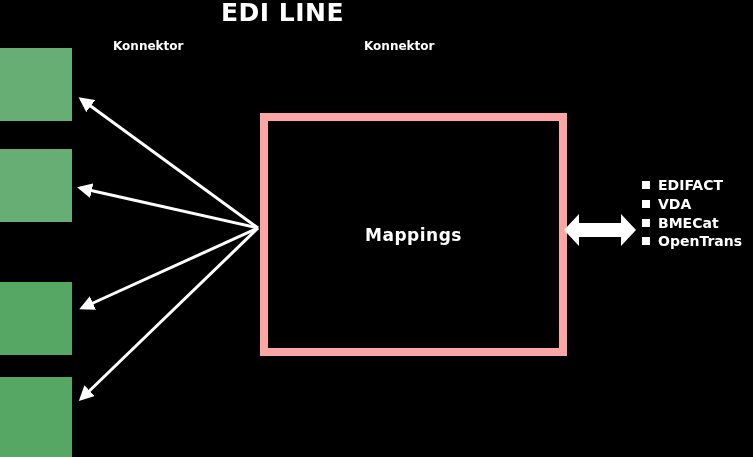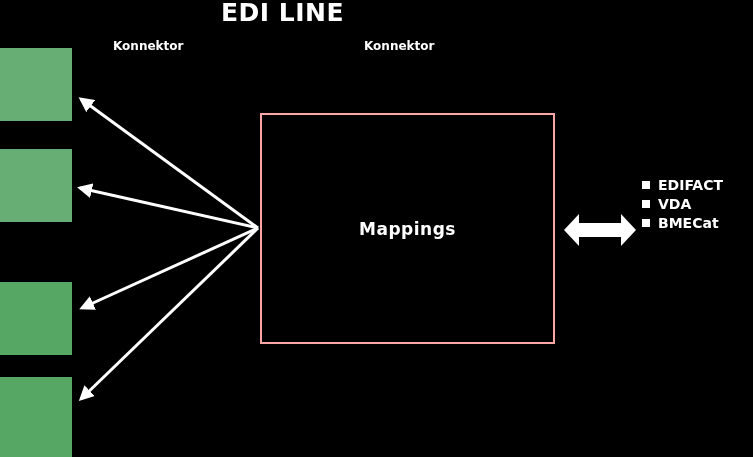--- a/index.html
+++ b/index.html
@@ -30,21 +30,21 @@
     position: absolute; left: 0; width: 72px;
   }
   .partner-1 { top: 48px;  height: 73px; background: #66AE74; }
   .partner-2 { top: 149px; height: 73px; background: #66AE74; }
   .partner-3 { top: 282px; height: 73px; background: #56A764; }
   .partner-4 { top: 377px; height: 80px; background: #56A764; }
 
   .mappings-box {
     position: absolute; left: 260px; top: 113px;
     width: 291px; height: 227px;
-    border: 2px solid #fca5a5;
+    border: 8px solid #fca5a5;
     background: #000000;
     display: flex; align-items: center; justify-content: center;
   }
   .mappings-label {
     color: #FFFFFF; font-size: 17px; font-weight: bold;
     letter-spacing: 0.5px;
   }
 
   svg.arrow-layer {
     position: absolute; left: 0; top: 0;
@@ -110,15 +110,19 @@
       <span class="format-label">EDIFACT</span>
     </div>
     <div class="format-row">
       <span class="bullet"></span>
       <span class="format-label">VDA</span>
     </div>
     <div class="format-row">
       <span class="bullet"></span>
       <span class="format-label">BMECat</span>
     </div>
+    <div class="format-row">
+      <span class="bullet"></span>
+      <span class="format-label">OpenTrans</span>
+    </div>
   </div>
 
 </div>
 
 </body></html>

